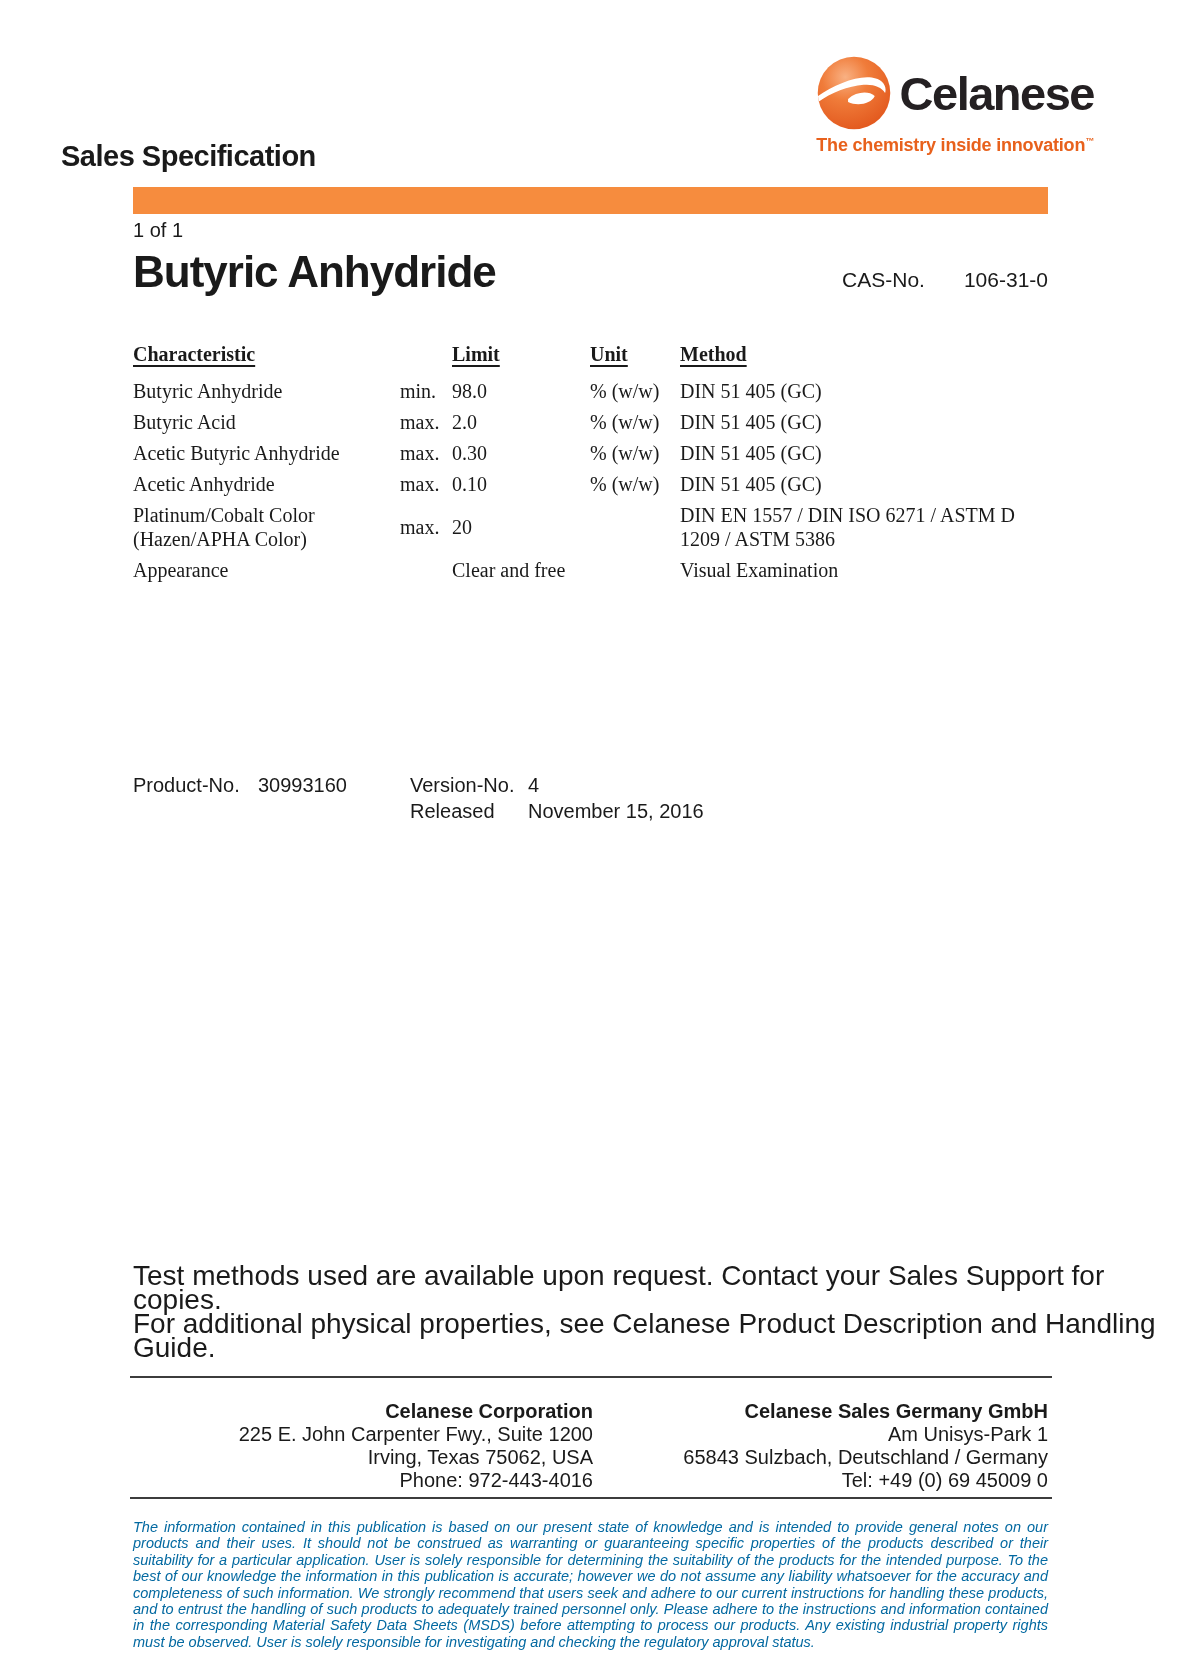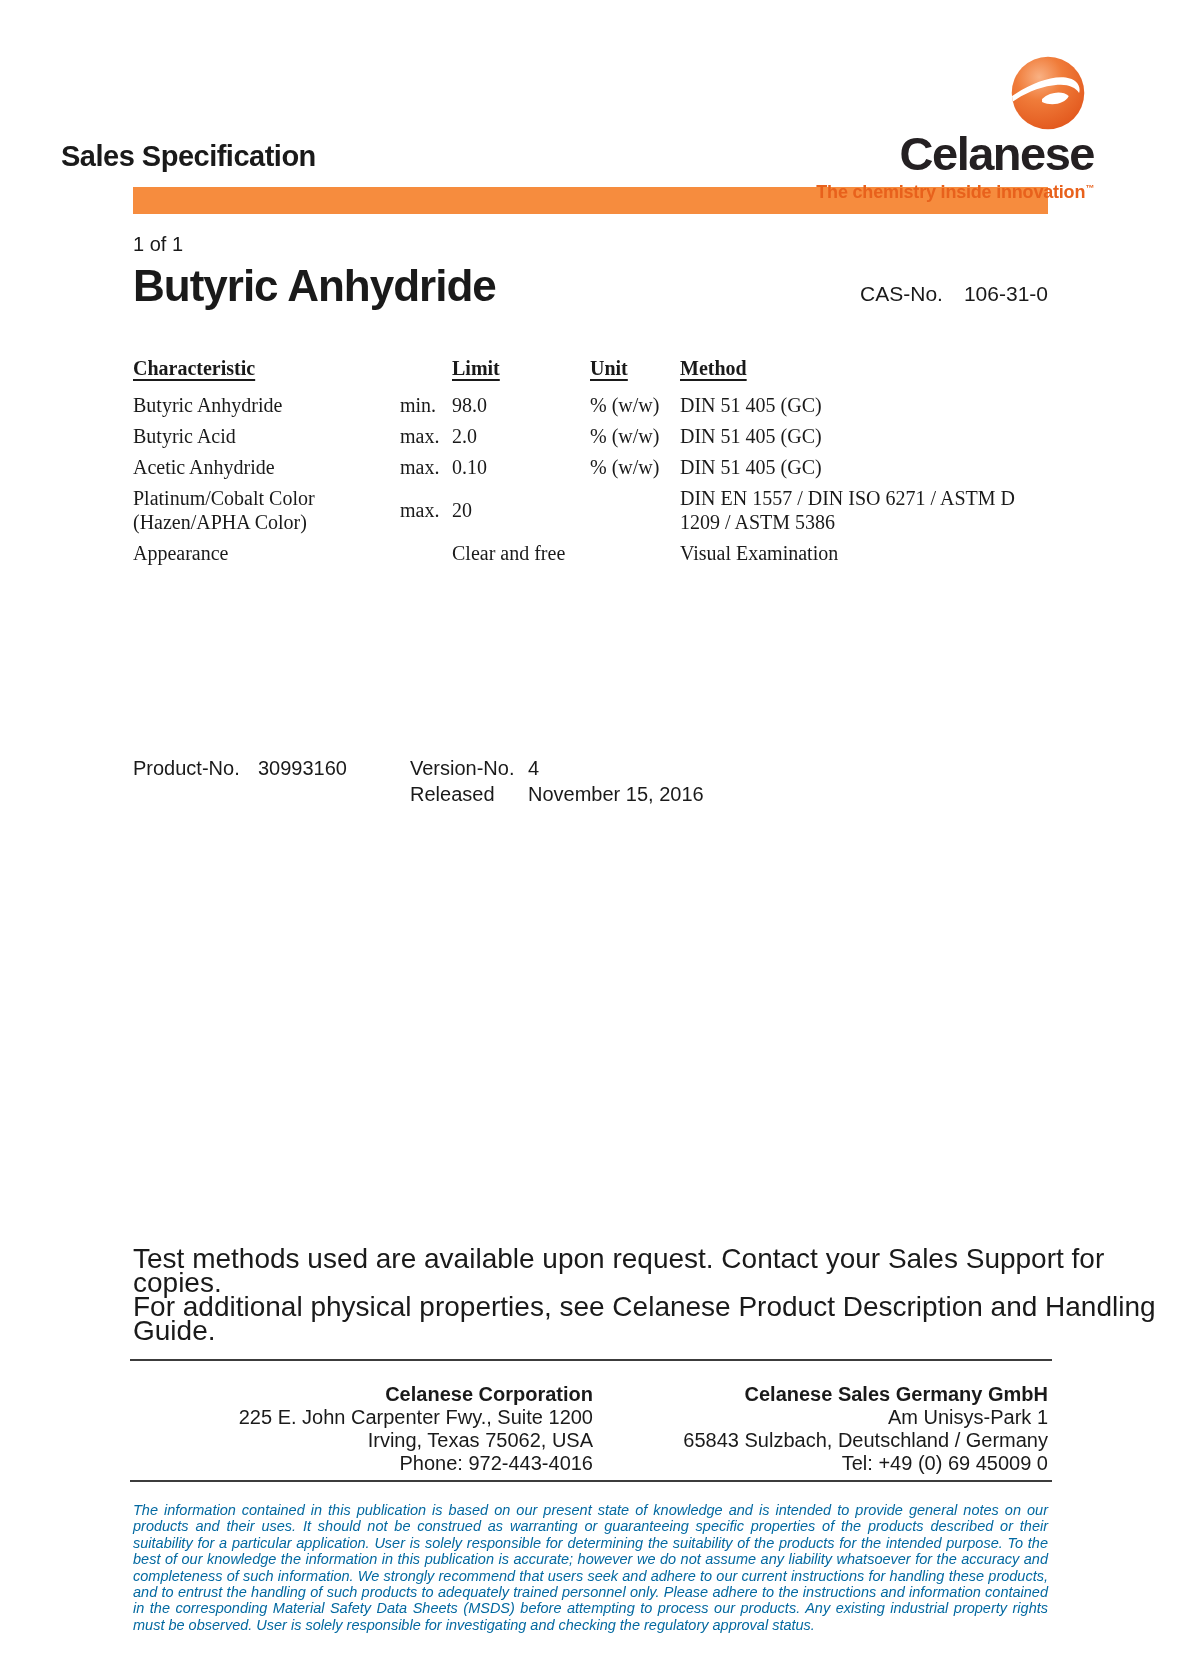--- a/index.html
+++ b/index.html
@@ -8,35 +8,35 @@
   .page {
     position: relative;
     width: 1181px; height: 1670px;
     margin: 0 auto;
     background: #ffffff;
     overflow: hidden;
   }
 
   
   .logo { position: absolute; top: 56px; left: 804px; width: 290px; }
-  .logo-row { display: flex; align-items: flex-end; justify-content: flex-end; flex-direction: column; }
+  .logo-row { display: flex; align-items: center; justify-content: flex-end; }
   .logo-sphere { width: 74px; height: 74px; flex: 0 0 auto; margin-right: 9px; }
   .wordmark { font-size: 47px; font-weight: bold; color: #242022; letter-spacing: -1.5px; line-height: 1; }
   .tagline { margin-top: 5px; text-align: right; color: #e8611c; font-weight: bold; font-size: 18px; white-space: nowrap; letter-spacing: -0.2px; }
   .tagline sup { font-size: 9px; }
 
   
   .doc-title { margin: 138px 0 0 61px; font-size: 29px; font-weight: bold; line-height: 36px; letter-spacing: -0.5px; }
   .orange-bar { margin: 13px 0 0 133px; width: 915px; height: 27px; background: #f68c3e; }
-  .page-num { margin: 18px 0 0 133px; font-size: 20px; line-height: 24px; }
+  .page-num { margin: 4px 0 0 133px; font-size: 20px; line-height: 24px; }
 
   
   .product-row { margin: 4px 0 0 133px; width: 915px; display: flex; justify-content: space-between; align-items: flex-end; }
   .product-name { font-size: 44px; font-weight: bold; line-height: 52px; letter-spacing: -1px; }
-  .cas { display: flex; gap: 21px; font-size: 21px; line-height: 25px; padding-bottom: 6px; }
+  .cas { display: flex; gap: 39px; font-size: 21px; line-height: 25px; padding-bottom: 6px; }
 
   
   table.spec { margin: 44px 0 0 133px; width: 915px; border-collapse: collapse; table-layout: fixed; font-size: 20px; font-family: Liberation Serif, serif; }
   table.spec col.c-char   { width: 267px; }
   table.spec col.c-qual   { width: 52px; }
   table.spec col.c-limit  { width: 138px; }
   table.spec col.c-unit   { width: 90px; }
   table.spec col.c-method { width: 368px; }
   table.spec th { text-align: left; font-weight: bold; padding: 0 0 10px 0; line-height: 24px; vertical-align: top; }
   table.spec th span { text-decoration: underline; text-underline-offset: 4px; }
@@ -131,20 +131,27 @@
         <td>DIN 51 405 (GC)</td>
       </tr>
       <tr>
         <td>Butyric Acid</td>
         <td class="mid">max.</td>
         <td class="mid">2.0</td>
         <td>% (w/w)</td>
         <td>DIN 51 405 (GC)</td>
       </tr>
       <tr>
+        <td>Acetic Butyric Anhydride</td>
+        <td class="mid">max.</td>
+        <td class="mid">0.30</td>
+        <td>% (w/w)</td>
+        <td>DIN 51 405 (GC)</td>
+      </tr>
+      <tr>
         <td>Acetic Anhydride</td>
         <td class="mid">max.</td>
         <td class="mid">0.10</td>
         <td>% (w/w)</td>
         <td>DIN 51 405 (GC)</td>
       </tr>
       <tr>
         <td>Platinum/Cobalt Color (Hazen/APHA Color)</td>
         <td class="mid">max.</td>
         <td class="mid">20</td>

